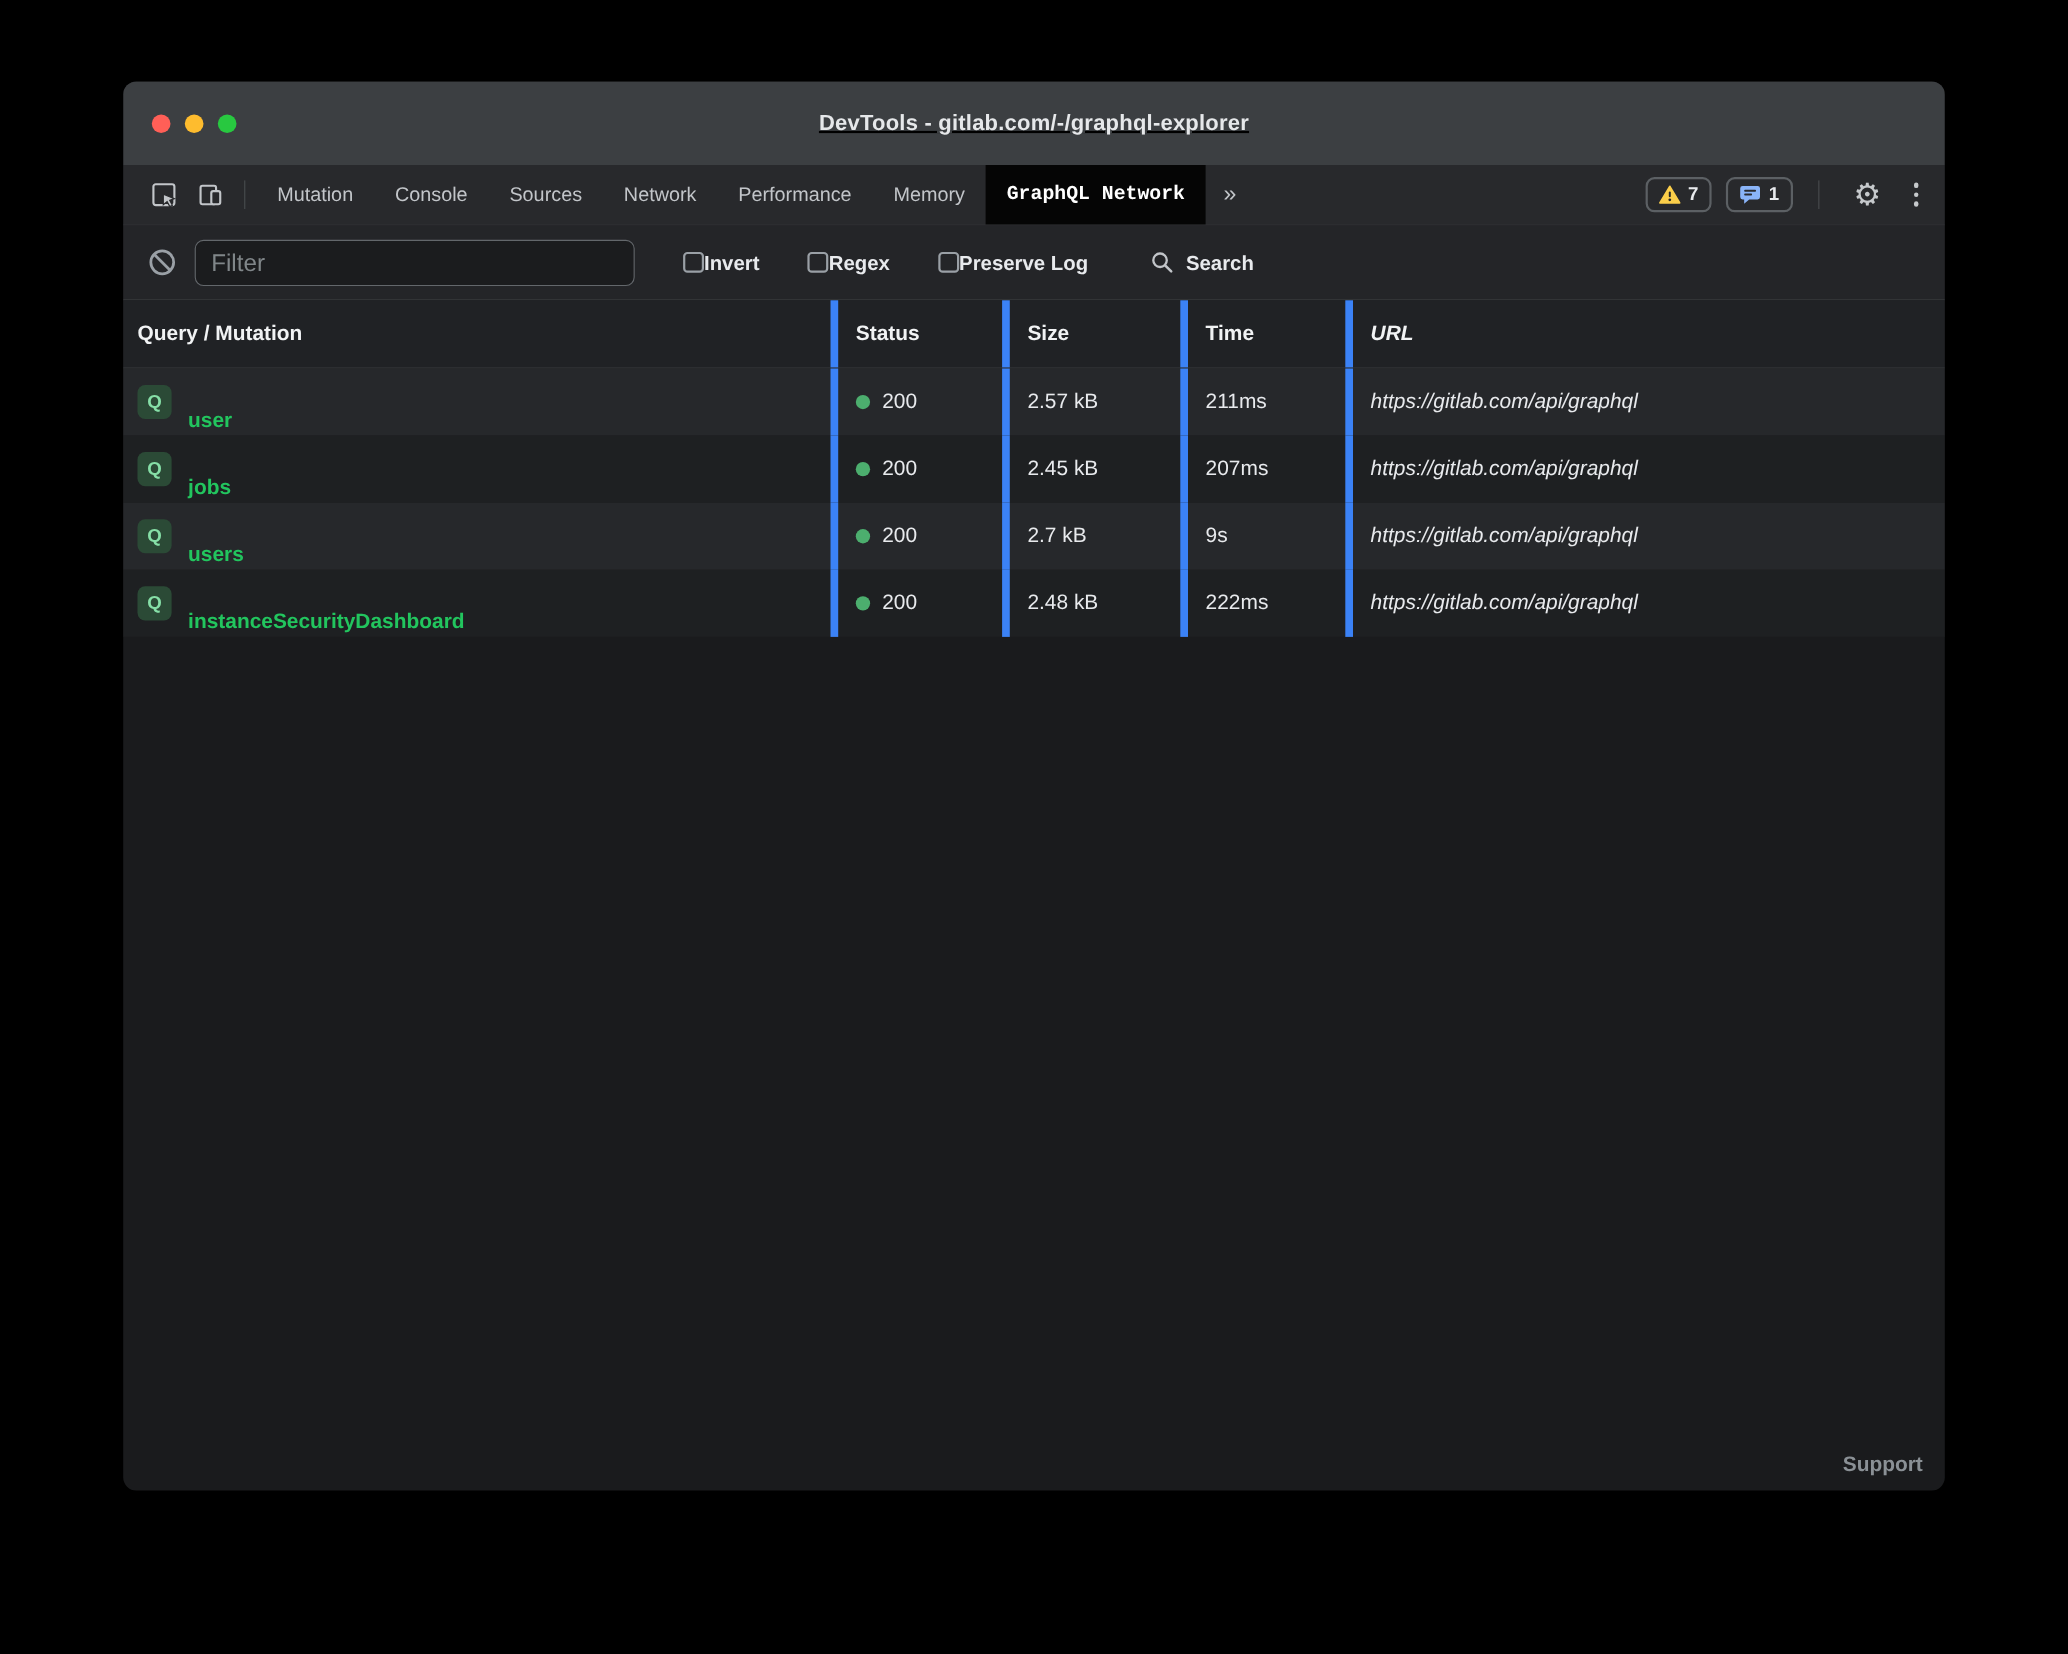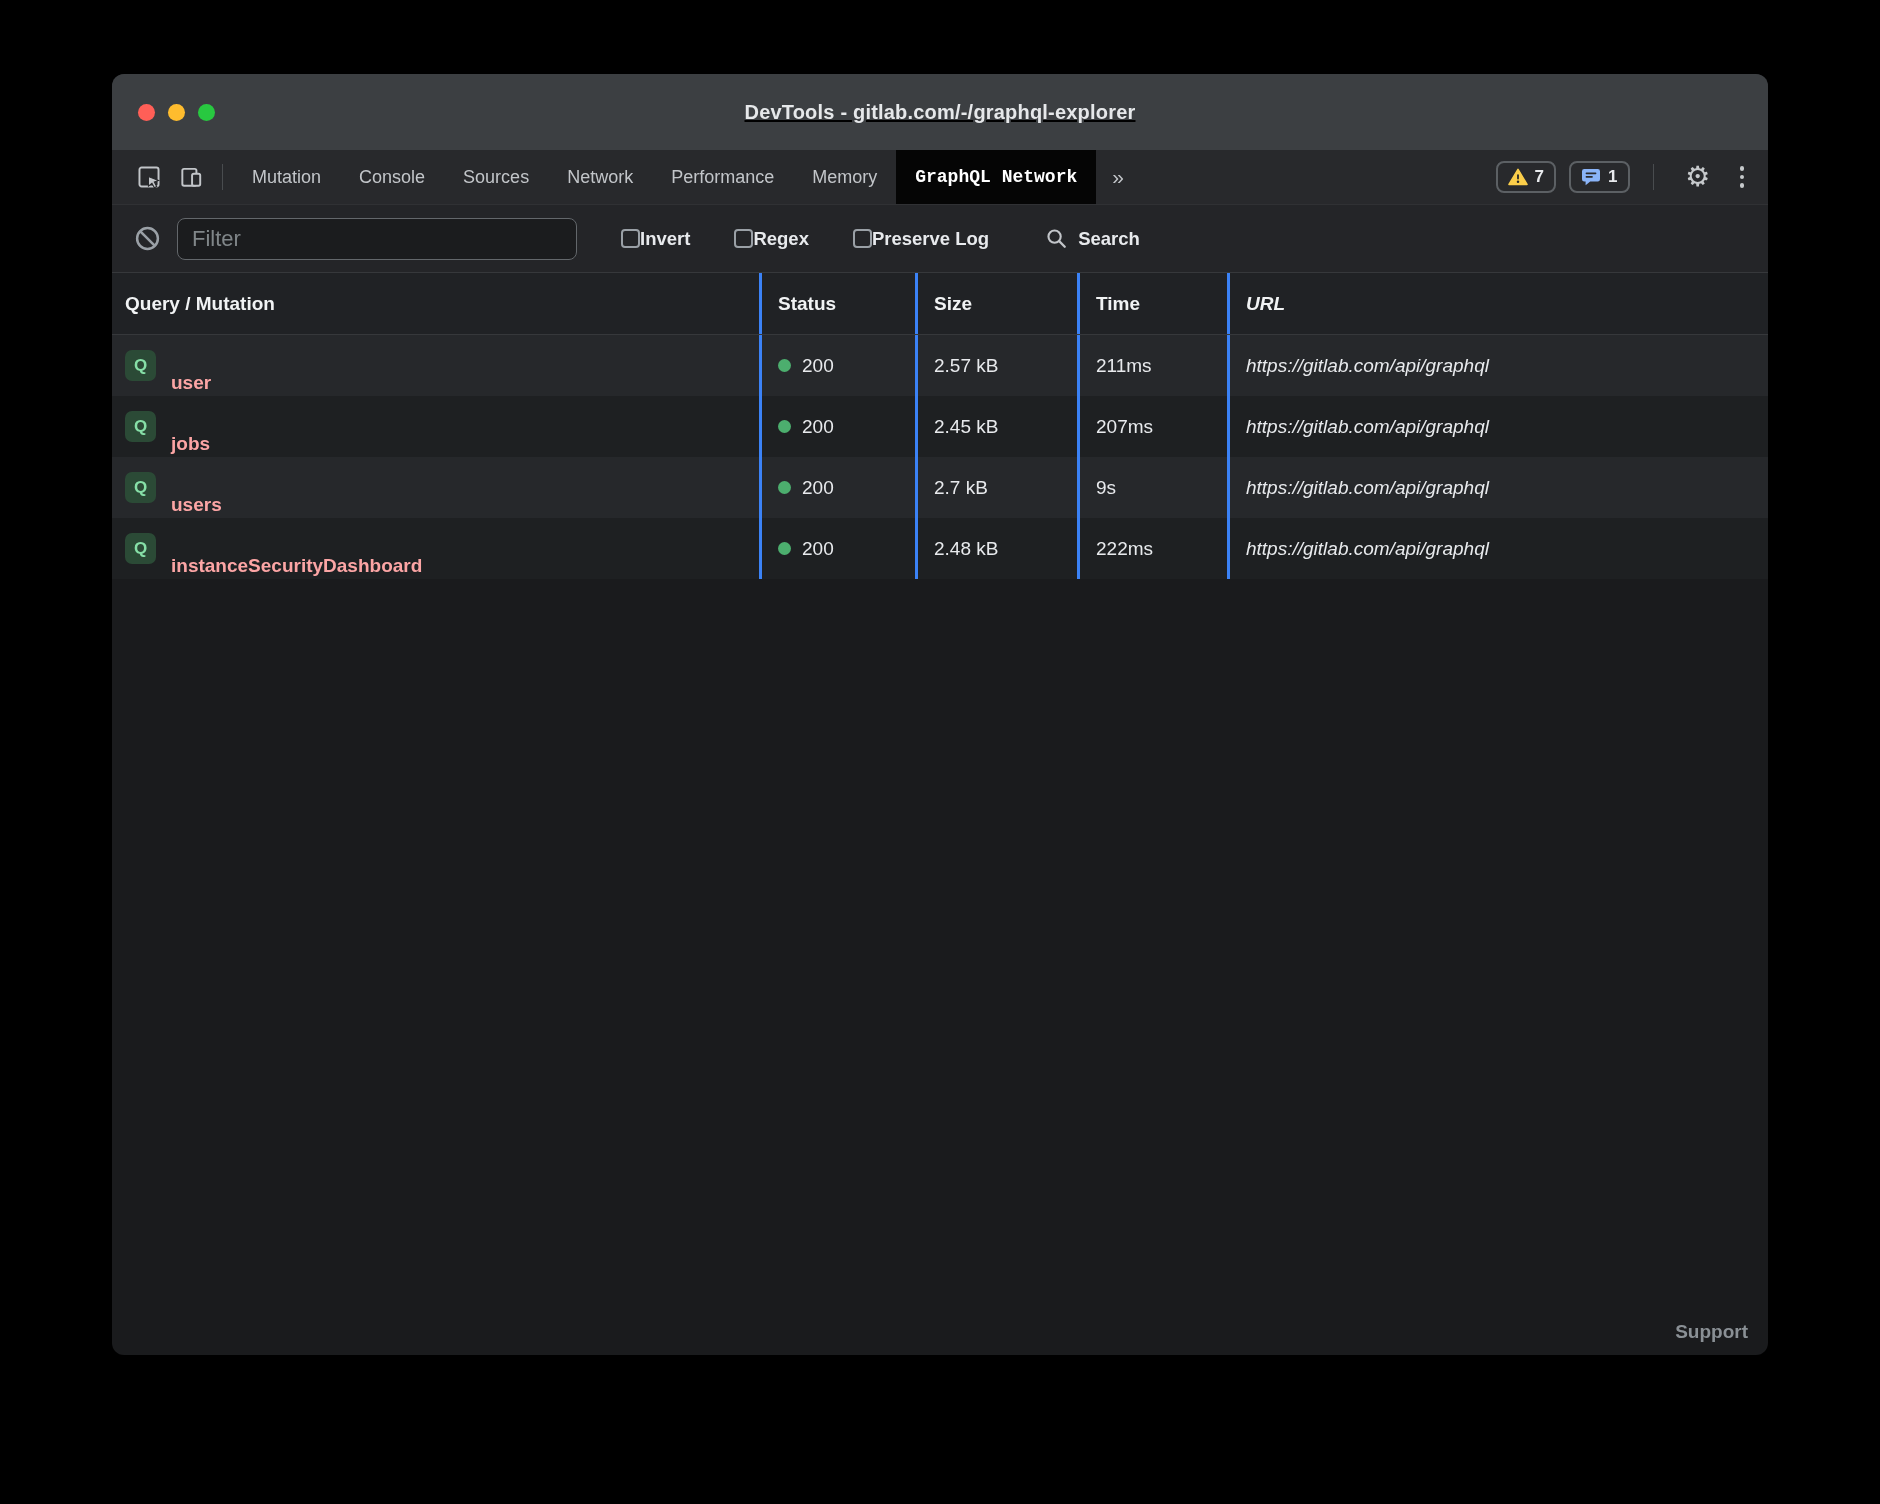--- a/index.html
+++ b/index.html
@@ -49,33 +49,33 @@
   .check-group { display:flex; align-items:center; margin-left:44px; cursor:default; }
   .checkbox { width:19px; height:19px; border:2px solid #9aa0a6; border-radius:4px;
               background:transparent; flex:none; }
   .tool-label { color:#e8eaed; font-size:18.5px; font-weight:600; white-space:nowrap; }
   .search-group { display:flex; align-items:center; gap:10px; margin-left:56px; }
 
   
   .grid-header, .row { display:grid; grid-template-columns:650px 156px 162px 150px 1fr; }
   .grid-header { height:62px; background:#202225; border-bottom:1px solid #36383b; }
   .grid-header .cell { color:#f1f3f4; font-weight:700; font-size:19px; }
-  .cell { height:100%; display:flex; align-items:center; border-right:3px solid #3b82f6;
+  .cell { height:100%; display:flex; align-items:center; border-right:7px solid #3b82f6;
           padding-left:16px; color:#e8eaed; font-size:19px; overflow:hidden;
           white-space:nowrap; }
   .cell:first-child { padding-left:13px; }
   .cell:last-child { border-right:none;font-style:italic; }
   .row { height:61px; }
   .row.odd { background:#26282b; }
   .row.even { background:#1e2022; }
   .qbadge { width:31px; height:31px; border-radius:7px;
             background:var(--badge-bg-green,#2b4a36); color:var(--badge-text-green,#86dfa7);
             font-weight:700; font-size:17px; display:flex; align-items:center;
             justify-content:center; margin-right:15px; flex:none; }
-  .req-name { font-weight:700; color:#fca5a5;margin-top:35px; }
+  .req-name { font-weight:700; color:#22c55e;margin-top:35px; }
   .dot { width:13px; height:13px; border-radius:50%;
          background:var(--status-green,#4cae6e); margin-right:11px; flex:none; }
 
   .support { position:absolute; right:20px; bottom:12px; color:#8a9095;
              font-size:19px; font-weight:700; }
 
   svg { display:block; }
 </style>
 </head>
 <body>

